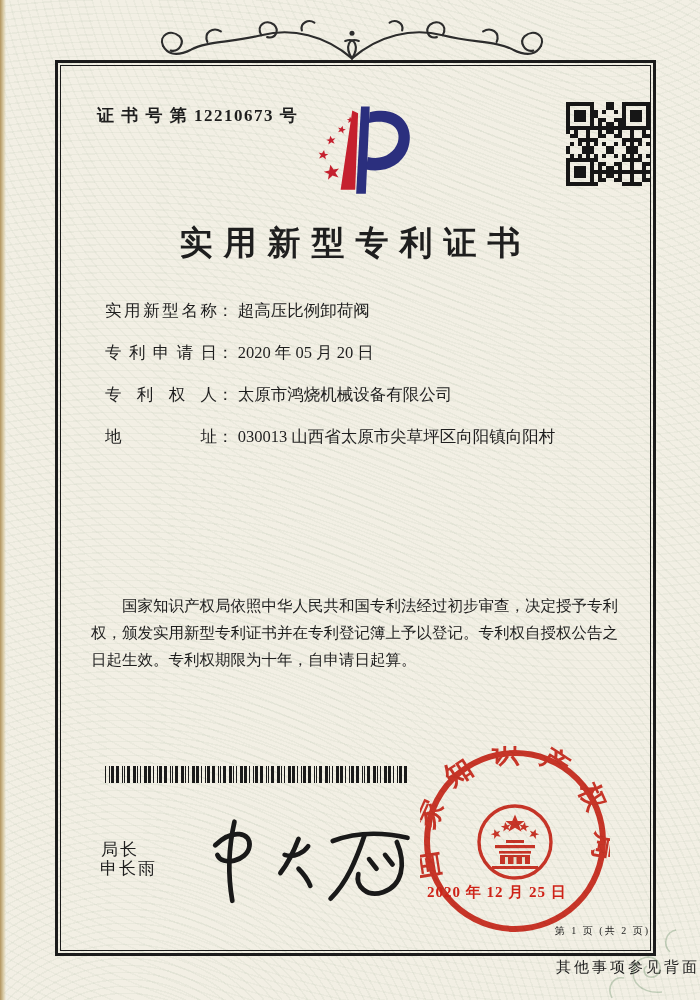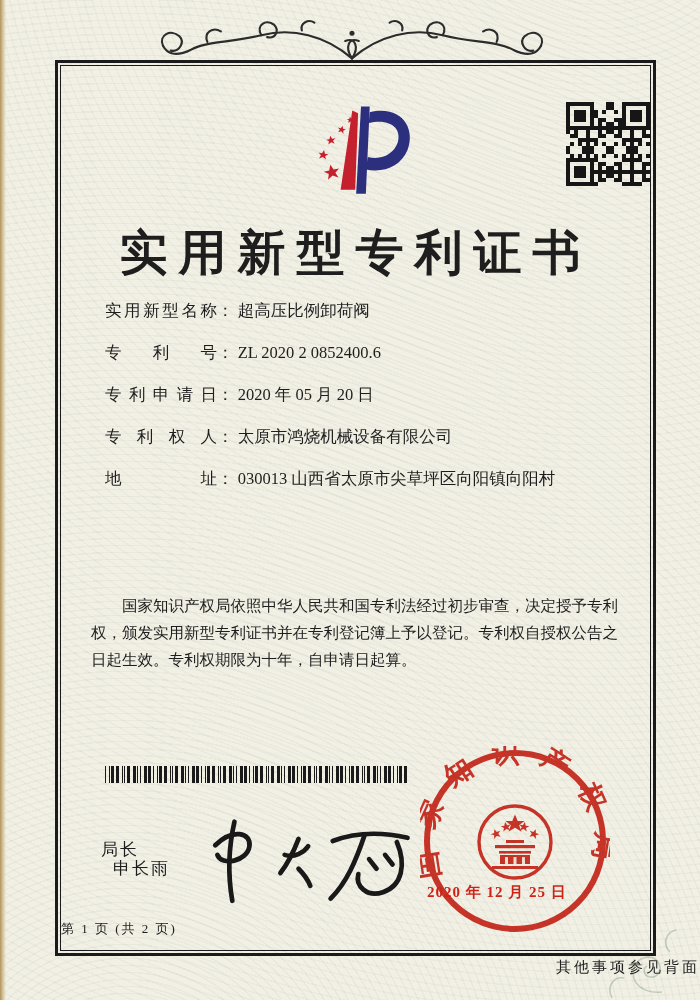--- a/index.html
+++ b/index.html
@@ -14,36 +14,36 @@
   }
   .edge-left{position:absolute;left:0;top:0;width:6px;height:100%;
     background:linear-gradient(90deg,#b1945f,#d9cba6 55%,rgba(217,203,166,0));}
   .ornament{position:absolute;left:140px;top:14px;width:424px;height:54px;}
   .frame{position:absolute;left:55px;top:60px;width:595px;height:890px;border:3px solid #1b1b1b;}
   .frame-inner{position:absolute;inset:2px;border:1px solid #1b1b1b;}
   .cert-no{position:absolute;left:36px;top:38px;font-size:17px;letter-spacing:1.5px;font-weight:bold;}
   .logo{position:absolute;left:237px;top:32px;width:126px;height:112px;}
   .qr{position:absolute;left:505px;top:36px;width:84px;height:84px;}
   .title{position:absolute;left:0;right:0;top:155px;text-align:center;
-    font-size:48px;font-weight:bold;letter-spacing:11px;}
+    font-size:33px;font-weight:bold;letter-spacing:11px;}
   .fields{position:absolute;left:44px;right:20px;top:234px;font-size:16.5px;}
   .row{margin-bottom:21px;line-height:21px;white-space:nowrap;}
   .lbl{display:inline-block;width:112px;text-align:justify;text-align-last:justify;vertical-align:bottom;}
   .pair2{margin-left:44px;}
   .paras{position:absolute;left:30px;right:32px;top:528px;font-size:15.5px;
     line-height:27px;text-align:justify;}
   .paras p{margin:0;text-indent:2em;font-family:Liberation Mono, monospace;}
   .barcode{position:absolute;left:42px;top:700px;width:308px;height:17px;}
   .sig-title{position:absolute;left:40px;top:760px;font-size:17px;letter-spacing:2px;margin-top:12px;}
-  .sig-name{position:absolute;left:52px;top:791px;font-size:17px;letter-spacing:2px;}
+  .sig-name{position:absolute;left:39px;top:791px;font-size:17px;letter-spacing:2px;}
   .signature{position:absolute;left:135px;top:742px;width:235px;height:98px;}
   .seal{position:absolute;left:359px;top:680px;width:190px;height:190px;opacity:.93;mix-blend-mode:multiply;}
   .seal-date{position:absolute;left:366px;top:817px;font-size:15px;font-weight:bold;
     color:#ce2217;letter-spacing:1px;white-space:nowrap;}
-  .page-num{position:absolute;left:0;right:0;bottom:12px;text-align:left;font-size:13px;letter-spacing:2px;}
+  .page-num{position:absolute;left:0;right:0;bottom:12px;text-align:right;font-size:10px;letter-spacing:2px;}
   .backnote{position:absolute;left:0;right:0;top:958px;text-align:right;font-size:15px;letter-spacing:3px;}
   .swirl{position:absolute;right:18px;bottom:0;width:90px;height:78px;opacity:.55;}
 </style>
 </head>
 <body>
 
 <div class="page">
 
   <svg width="0" height="0" style="position:absolute">
     <defs>
@@ -64,20 +64,21 @@
         <path d="M212 46 C204 34 209 24 219 28"></path>
       </g>
       <use href="#halfF" transform="translate(424,0) scale(-1,1)"></use>
       <circle cx="212" cy="20" r="2.6" fill="#2c2c2c" stroke="none"></circle>
     </g>
   </svg>
 
   <div class="frame">
     <div class="frame-inner">
 
+      <div class="cert-no">证 书 号 第 12210673 号</div>
 
       <svg class="logo" viewBox="0 0 130 110">
         <g fill="#c5202e">
           <use href="#st" transform="translate(35,74) scale(0.80) rotate(-12)"></use>
           <use href="#st" transform="translate(26,56) scale(0.52) rotate(10)"></use>
           <use href="#st" transform="translate(34,41) scale(0.48) rotate(-8)"></use>
           <use href="#st" transform="translate(45,30) scale(0.42) rotate(14)"></use>
           <use href="#st" transform="translate(54,20) scale(0.36) rotate(-5)"></use>
         </g>
         <polygon points="56,10 62,13 59,92 44,92" fill="#c5202e"></polygon>
@@ -330,24 +331,20 @@
           </svg></div>
 
       <div class="title">实用新型专利证书</div>
 
       <div class="fields">
         <div class="row">
           <span class="lbl">实用新型名称</span><span>：</span>
           <span>超高压比例卸荷阀</span>
         </div>
         <div class="row">
-          <span class="lbl">专利号</span><span>：</span>
-          <span>ZL 2020 2 0852400.6</span>
-        </div>
-        <div class="row">
           <span class="lbl">专利申请日</span><span>：</span>
           <span>2020 年 05 月 20 日</span>
         </div>
         <div class="row">
           <span class="lbl">专利权人</span><span>：</span>
           <span>太原市鸿烧机械设备有限公司</span>
         </div>
         <div class="row">
           <span class="lbl">地址</span><span>：</span>
           <span>030013 山西省太原市尖草坪区向阳镇向阳村</span>

